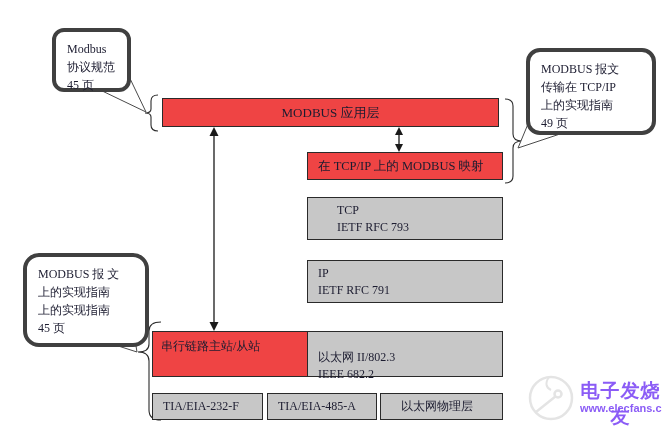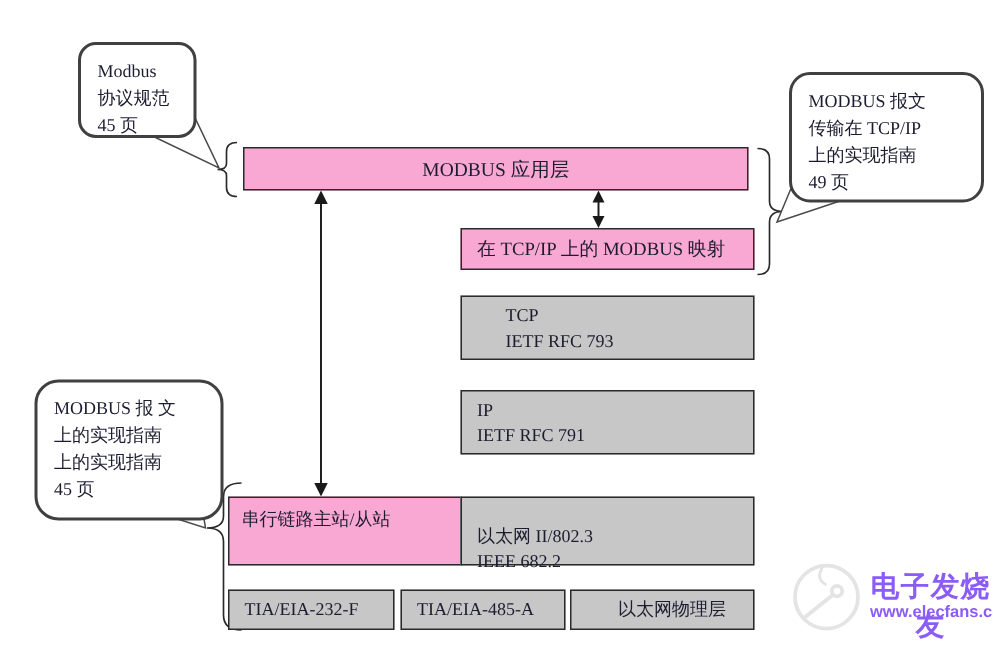--- a/index.html
+++ b/index.html
@@ -5,28 +5,28 @@
   html,body{margin:0;padding:0;background:#ffffff;}
   .canvas{
     position:relative;
     width:662px;height:430px;
     background:#ffffff;
     font-family:"Liberation Serif","DejaVu Serif",serif;
     color:#1c1c30;
     overflow:hidden;
   }
   .box{position:absolute;box-sizing:border-box;border:1px solid #2a2a2a;font-size:12px;}
-  .green{background:#f9a8d4;}
+  .green{background:#ef4444;}
   .gray{background:#c7c7c7;}
   .center{display:flex;align-items:center;justify-content:center;}
   .twoline{padding:4px 10px;line-height:17px;}
   .oneline-left{padding-left:10px;display:flex;align-items:center;}
   .bubble{
     position:absolute;box-sizing:border-box;
-    background:#ffffff;border:2px solid #404040;
+    background:#ffffff;border:4px solid #404040;
     border-radius:14px;
     font-size:12px;line-height:18px;
     padding:8px 6px 6px 11px;
   }
   .overlay{position:absolute;left:0;top:0;pointer-events:none;}
   .wm{position:absolute;color:#8b5cf6;font-family:"Liberation Sans","DejaVu Sans",sans-serif;font-weight:bold;text-align:center;}
 </style>
 </head>
 <body>
 
@@ -92,21 +92,21 @@
   </div>
 
   <div class="box gray oneline-left" style="left:152px;top:393px;width:111px;height:27px;">
     <span>TIA/EIA-232-F</span>
   </div>
 
   <div class="box gray oneline-left" style="left:267px;top:393px;width:110px;height:27px;">
     <span>TIA/EIA-485-A</span>
   </div>
 
-  <div class="box gray oneline-left" style="left:380px;top:393px;width:123px;height:27px;padding-left:31px;">
+  <div class="box gray oneline-left" style="left:380px;top:393px;width:123px;height:27px;padding-left:20px;">
     <span>以太网物理层</span>
   </div>
 
   <div class="bubble" style="left:52px;top:28px;width:79px;height:64px;border-radius:12px;">
     <div>Modbus</div>
     <div>协议规范</div>
     <div>45 页</div>
   </div>
 
   <div class="bubble" style="left:526px;top:48px;width:130px;height:87px;">

